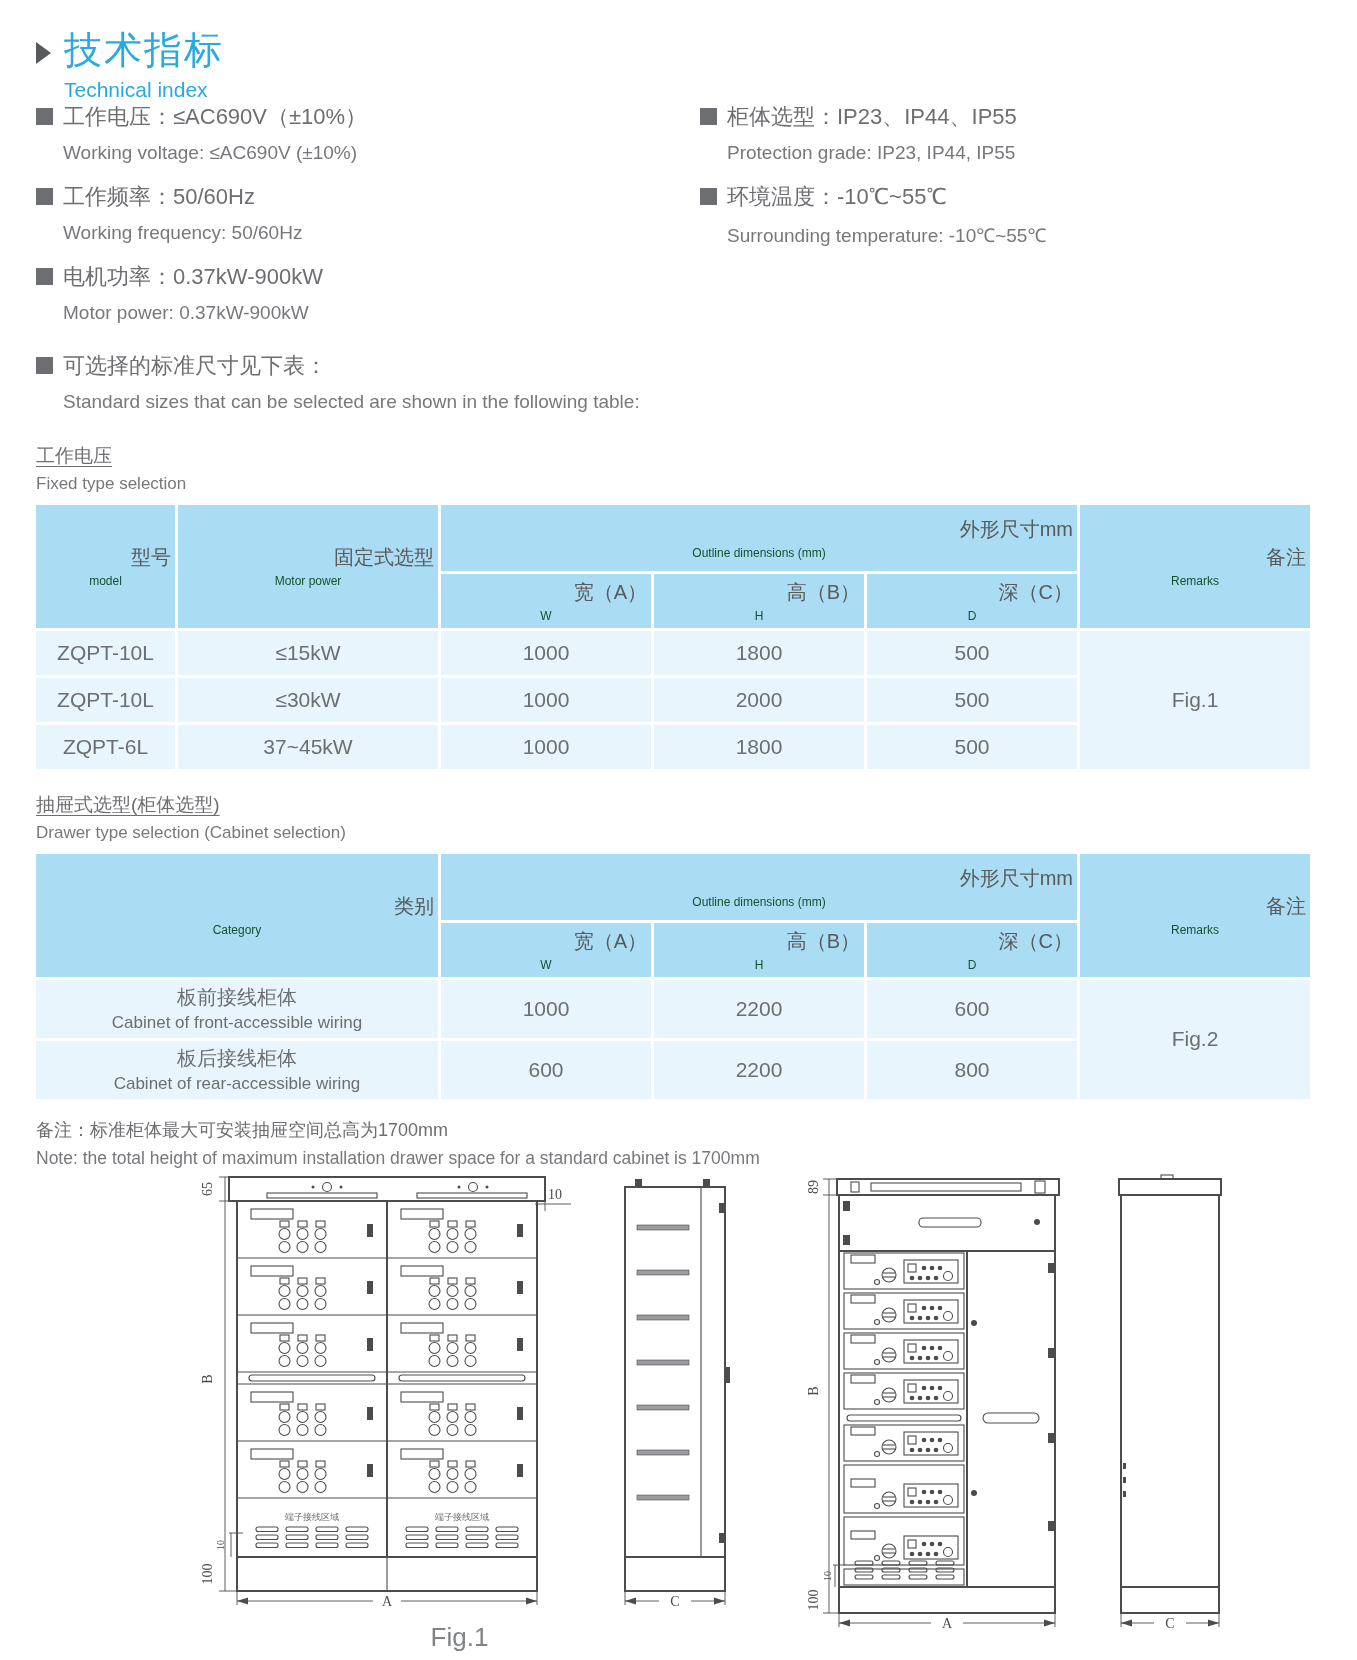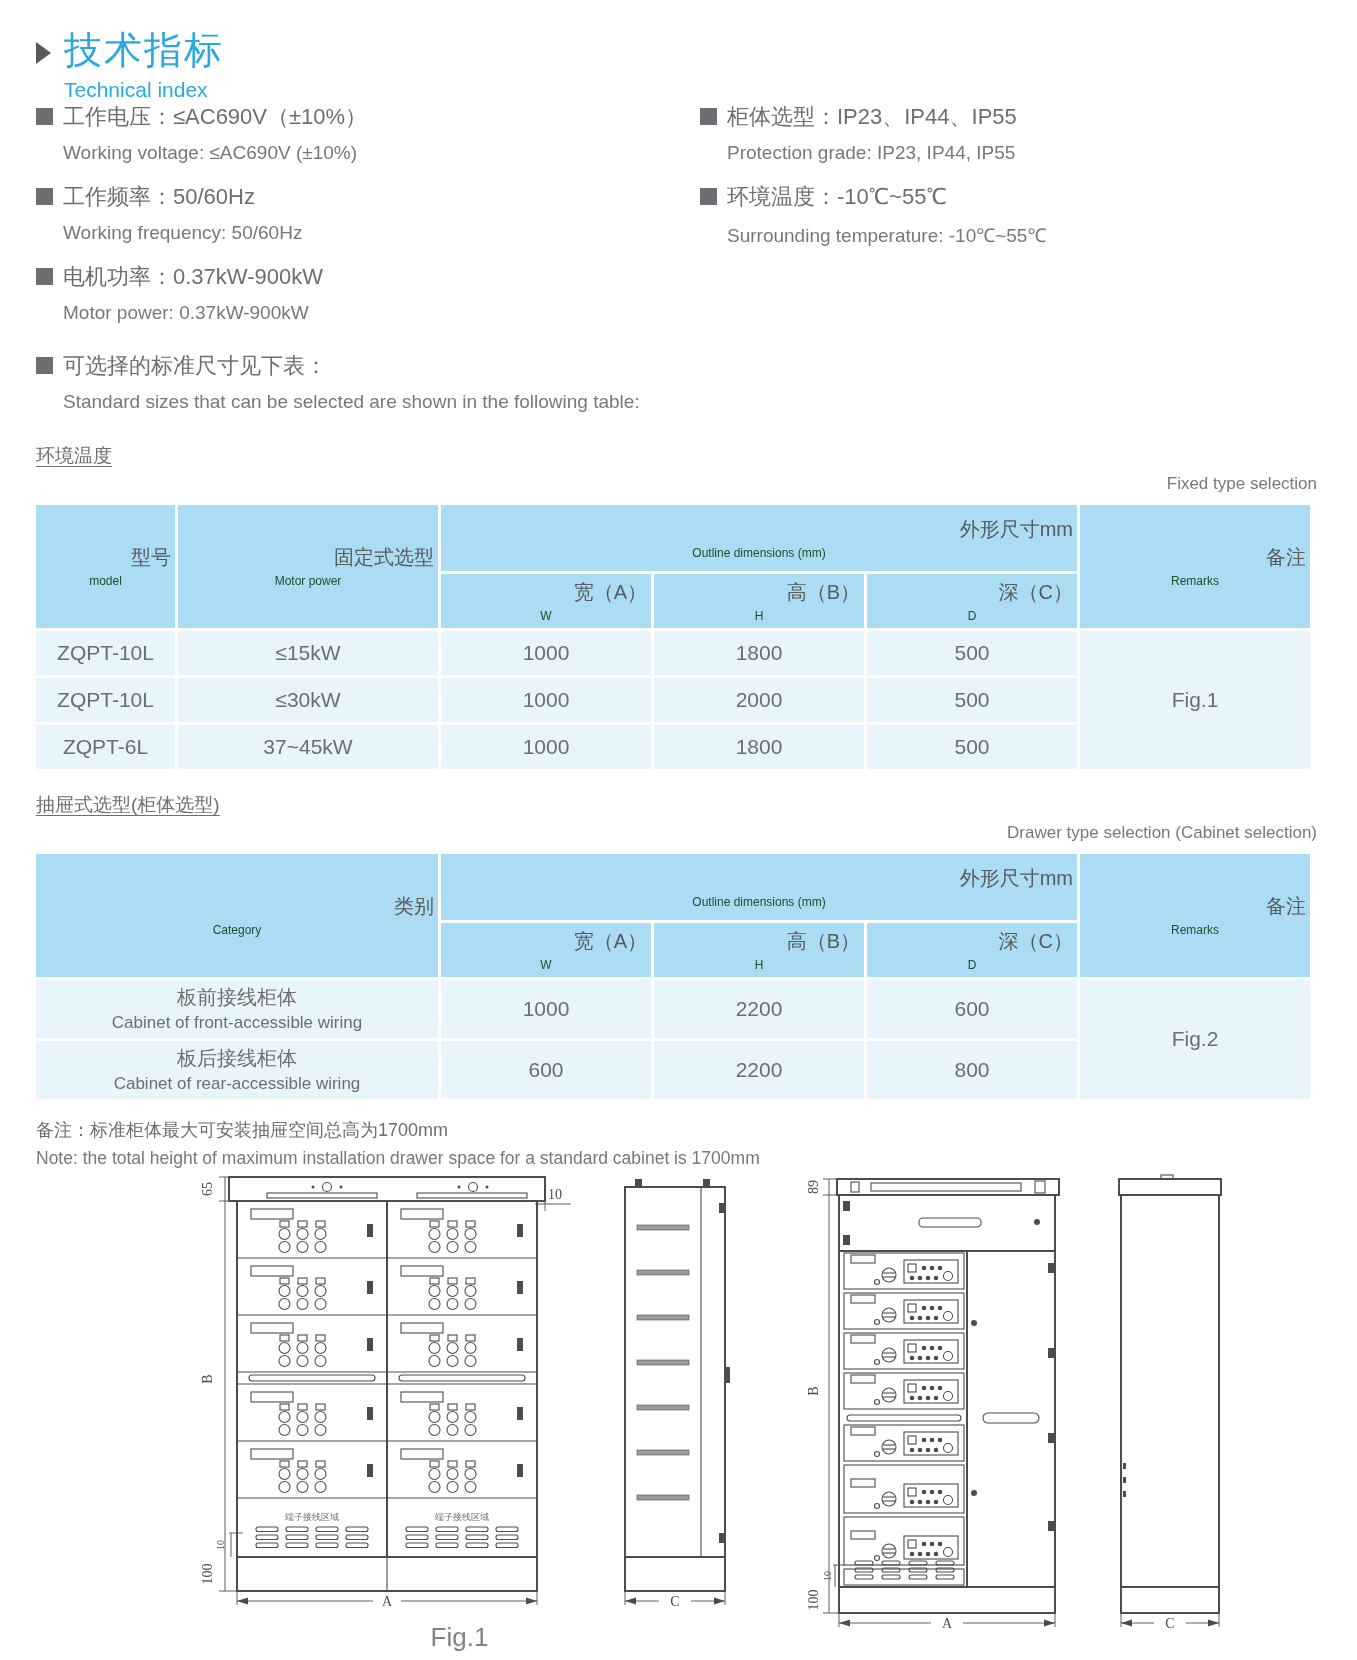--- a/index.html
+++ b/index.html
@@ -27,21 +27,21 @@
   .spec-col-left { width:640px; }
   .spec-col-right { flex:1; padding-left:24px; }
   .spec { margin-bottom:18px; }
   .spec-zh { display:flex; align-items:center; gap:10px; font-size:22px; color:#6d6e71; }
   .bullet-sq { width:17px; height:17px; background:#6d6e71; flex:none; }
   .spec-en { font-size:19px; color:#77787b; margin:10px 0 0 27px; }
 
   
   .section-label { margin-top:12px; }
   .sec-zh { font-size:19px; color:#6d6e71; text-decoration:underline; text-underline-offset:4px; }
-  .sec-en { font-size:17px; color:#77787b; margin-top:5px;text-align:right; }
+  .sec-en { font-size:17px; color:#77787b; margin-top:5px; }
 
   
   table.spec-table { border-collapse:separate; border-spacing:3px; margin:8px 0 0 -3px; table-layout:fixed; }
   table.spec-table th, table.spec-table td { text-align:center; vertical-align:middle; padding:2px 4px; }
   table.spec-table th { background:#aadcf3; font-weight:400; }
   table.spec-table td { background:#e9f5fc; font-size:21px; color:#6d6e71; }
   .th-zh { font-size:20px; color:#595a5c;text-align:right; }
   .th-en { font-size:12px; color:#14532d; margin-top:3px; }
   .cell-zh { font-size:20px; }
   .cell-en { font-size:17px; margin-top:2px; }
@@ -122,21 +122,21 @@
         <div class="spec-zh">
             <span class="bullet-sq"></span>
             <span>环境温度：-10℃~55℃</span>
           </div>
         <div class="spec-en">Surrounding temperature: -10℃~55℃</div>
       </div>
     </div>
   </div>
 
   <div class="section-label">
-    <div class="sec-zh">环境温度</div>
+    <div class="sec-zh">工作电压</div>
     <div class="sec-en">Fixed type selection</div>
   </div>
 
   <table class="spec-table">
     <colgroup>
       <col style="width:139px">
         <col style="width:260px">
         <col style="width:210px">
       <col style="width:210px">
         <col style="width:210px">

